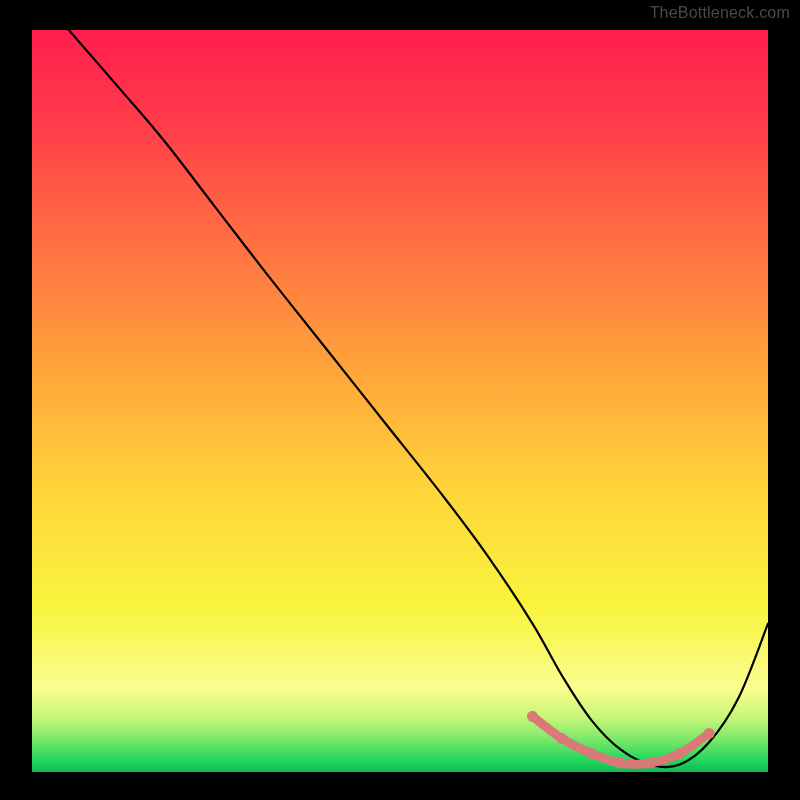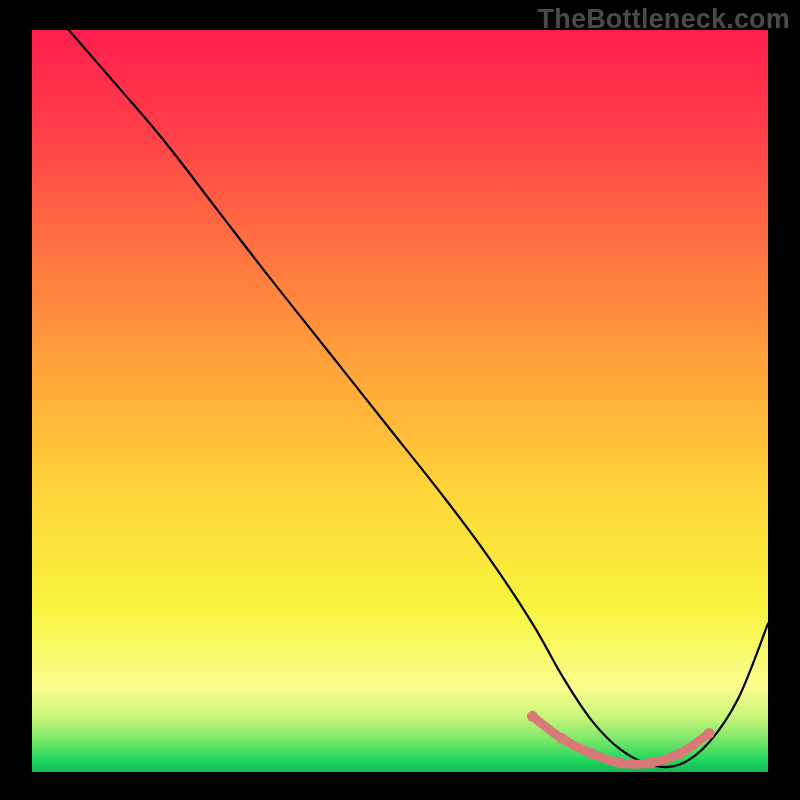--- a/index.html
+++ b/index.html
@@ -15,22 +15,22 @@
     position: relative;
     width: 800px;
     height: 800px;
     background: #000;
   }
   .watermark {
     position: absolute;
     top: 4px;
     right: 10px;
     color: #4a4a4a;
-    font-size: 27px;
-    font-weight: 700;
+    font-size: 16px;
+    font-weight: 400;
     letter-spacing: 0.2px;
     z-index: 5;
   }
   svg {
     display: block;
   }
 </style>
 </head>
 <body>
 

